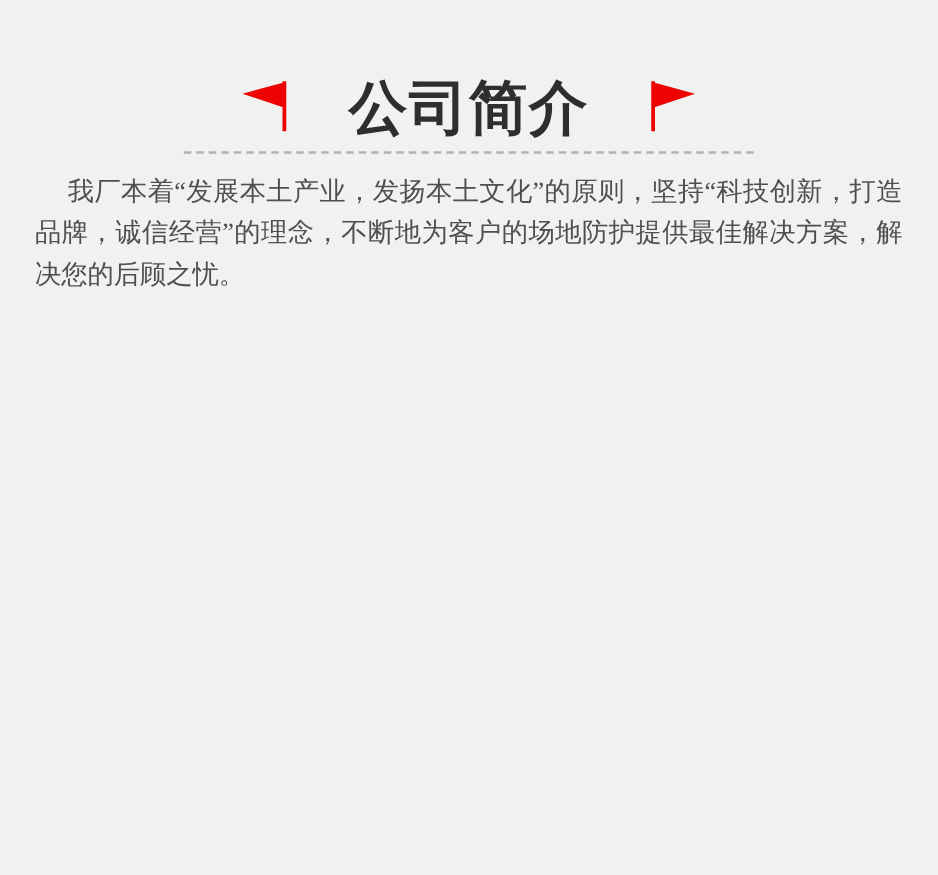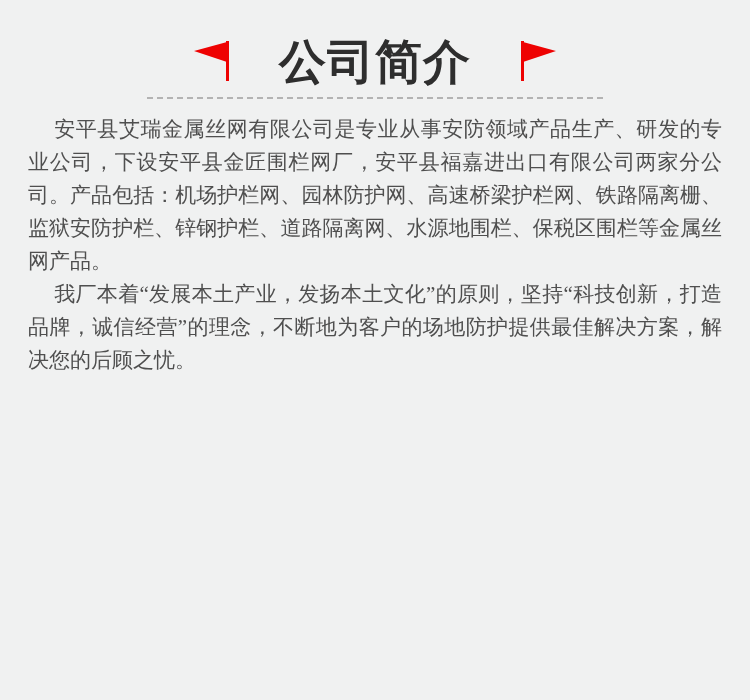--- a/index.html
+++ b/index.html
@@ -12,21 +12,22 @@
     background: var(--page-bg, #f0f1f1);
     font-family: "Liberation Serif", "DejaVu Serif", serif;
     overflow: hidden;
   }
   .page {
     width: 750px;
     height: 700px;
     box-sizing: border-box;
   }
   .header {
-    padding-top: 36px;
+    padding-top: 20px;
+    margin-top: 40px;
   }
   .header-row {
     display: flex;
     align-items: center;
     justify-content: center;
     gap: 48px;
   }
   .title {
     margin: 0;
     font-family: "Liberation Sans", "DejaVu Sans", sans-serif;
@@ -78,17 +79,16 @@
       <svg class="flag-svg right" width="38" height="46" viewBox="0 0 38 46" aria-hidden="true">
         <polygon points="4,2 4,22 37,11"></polygon>
         <rect x="2" y="1" width="3" height="40"></rect>
       </svg>
     </div>
   </header>
 
   <div class="divider"></div>
 
   <main class="content">
-    <p>安平县艾瑞金属丝网有限公司是专业从事安防领域产品生产、研发的专业公司，下设安平县金匠围栏网厂，安平县福嘉进出口有限公司两家分公司。产品包括：机场护栏网、园林防护网、高速桥梁护栏网、铁路隔离栅、监狱安防护栏、锌钢护栏、道路隔离网、水源地围栏、保税区围栏等金属丝网产品。</p>
     <p>我厂本着“发展本土产业，发扬本土文化”的原则，坚持“科技创新，打造品牌，诚信经营”的理念，不断地为客户的场地防护提供最佳解决方案，解决您的后顾之忧。</p>
   </main>
 
 </div>
 
 </body></html>

